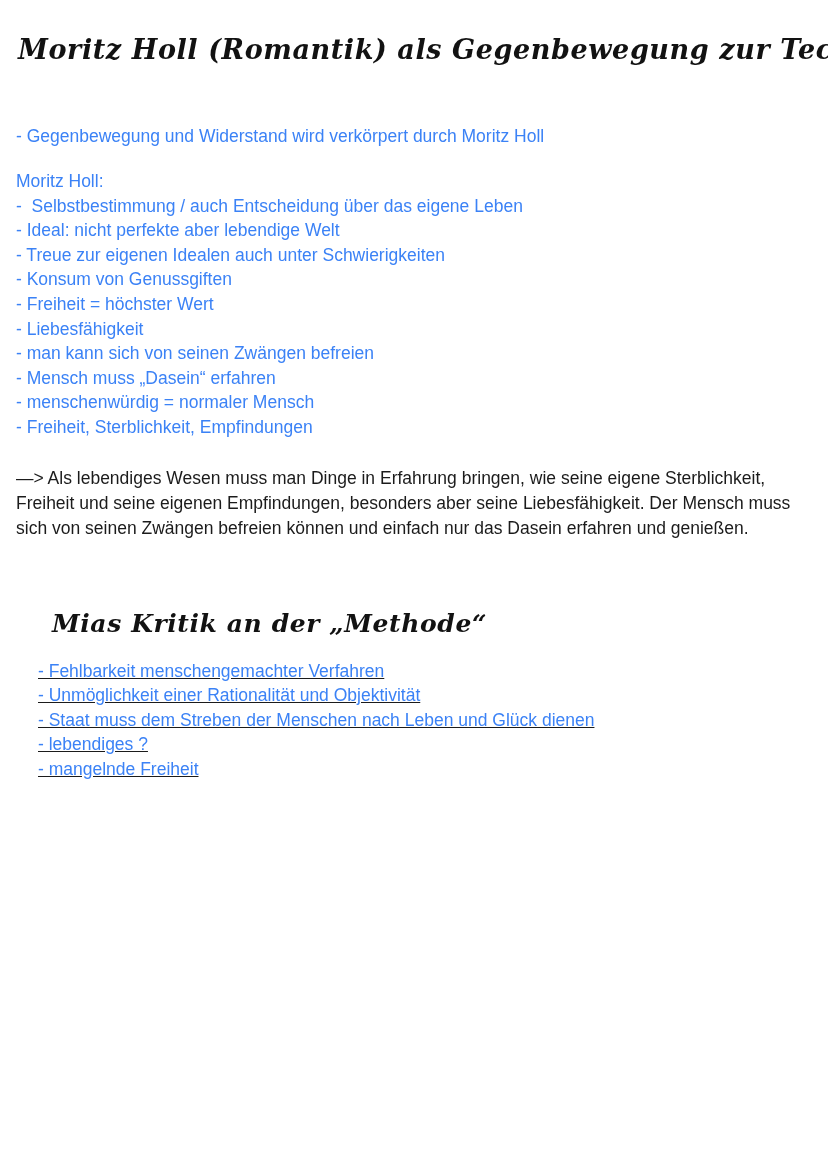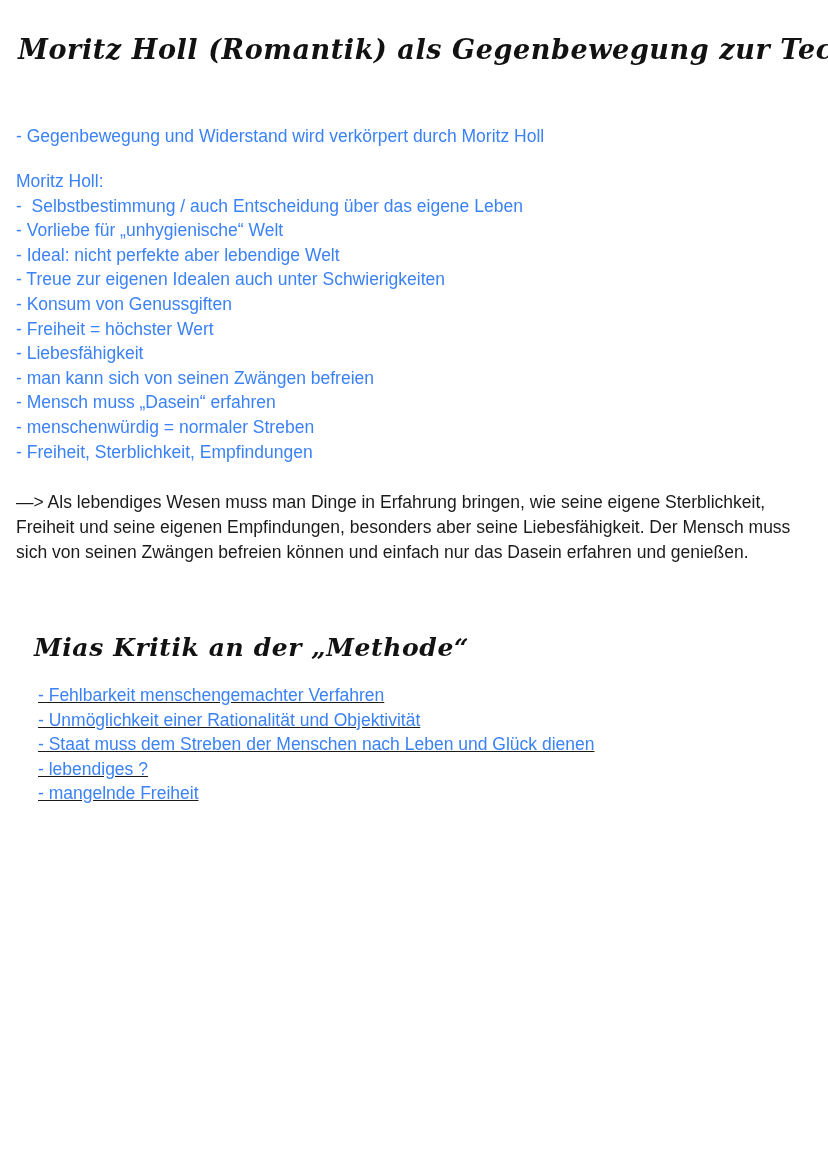--- a/index.html
+++ b/index.html
@@ -27,21 +27,21 @@
     font-weight: 700;
     font-size: 27px;
     letter-spacing: 0.6px;
     color: #121212;
     margin: 10px 0 0 2px;
     line-height: 1.2;
     white-space: nowrap;
   }
   .title-script.sub {
     font-size: 25px;
-    margin-left: 18px;
+    margin-left: 36px;
   }
   .body-line {
     font-size: 17.5px;
     line-height: 24.6px;
     color: #3b82f6;
     white-space: pre-wrap;
   }
   .block {
     margin: 0;
     padding: 0;
@@ -78,29 +78,28 @@
   <div class="spacer-md"></div>
 
   <p class="body-line intro block">- Gegenbewegung und Widerstand wird verkörpert durch Moritz Holl</p>
 
   <div class="spacer-sm"></div>
 
   <p class="body-line block">Moritz Holl:</p>
 
   <div class="list-block">
     <p class="body-line block">-  Selbstbestimmung / auch Entscheidung über das eigene Leben</p>
-    <p class="body-line block">- Vorliebe für „unhygienische“ Welt</p>
     <p class="body-line block">- Ideal: nicht perfekte aber lebendige Welt</p>
     <p class="body-line block">- Treue zur eigenen Idealen auch unter Schwierigkeiten</p>
     <p class="body-line block">- Konsum von Genussgiften</p>
     <p class="body-line block">- Freiheit = höchster Wert</p>
     <p class="body-line block">- Liebesfähigkeit</p>
     <p class="body-line block">- man kann sich von seinen Zwängen befreien</p>
     <p class="body-line block">- Mensch muss „Dasein“ erfahren</p>
-    <p class="body-line block">- menschenwürdig = normaler Streben</p>
+    <p class="body-line block">- menschenwürdig = normaler Mensch</p>
     <p class="body-line block">- Freiheit, Sterblichkeit, Empfindungen</p>
   </div>
 
   <div class="spacer-md"></div>
 
   <p class="para block">—&gt; Als lebendiges Wesen muss man Dinge in Erfahrung bringen, wie seine eigene Sterblichkeit, Freiheit und seine eigenen Empfindungen, besonders aber seine Liebesfähigkeit. Der Mensch muss sich von seinen Zwängen befreien können und einfach nur das Dasein erfahren und genießen.</p>
 
   <div class="spacer-xl"></div>
 
   <h2 class="title-script sub">Mias Kritik an der „Methode“</h2>

